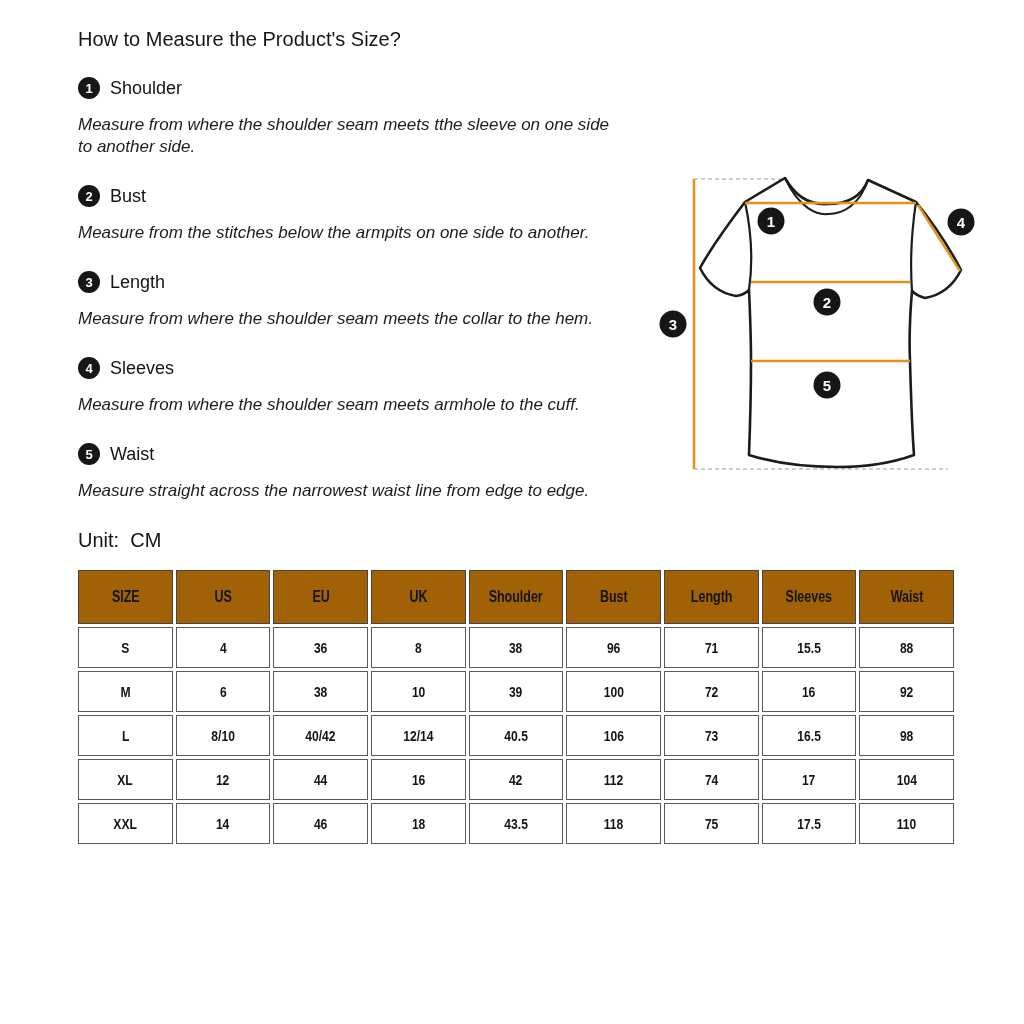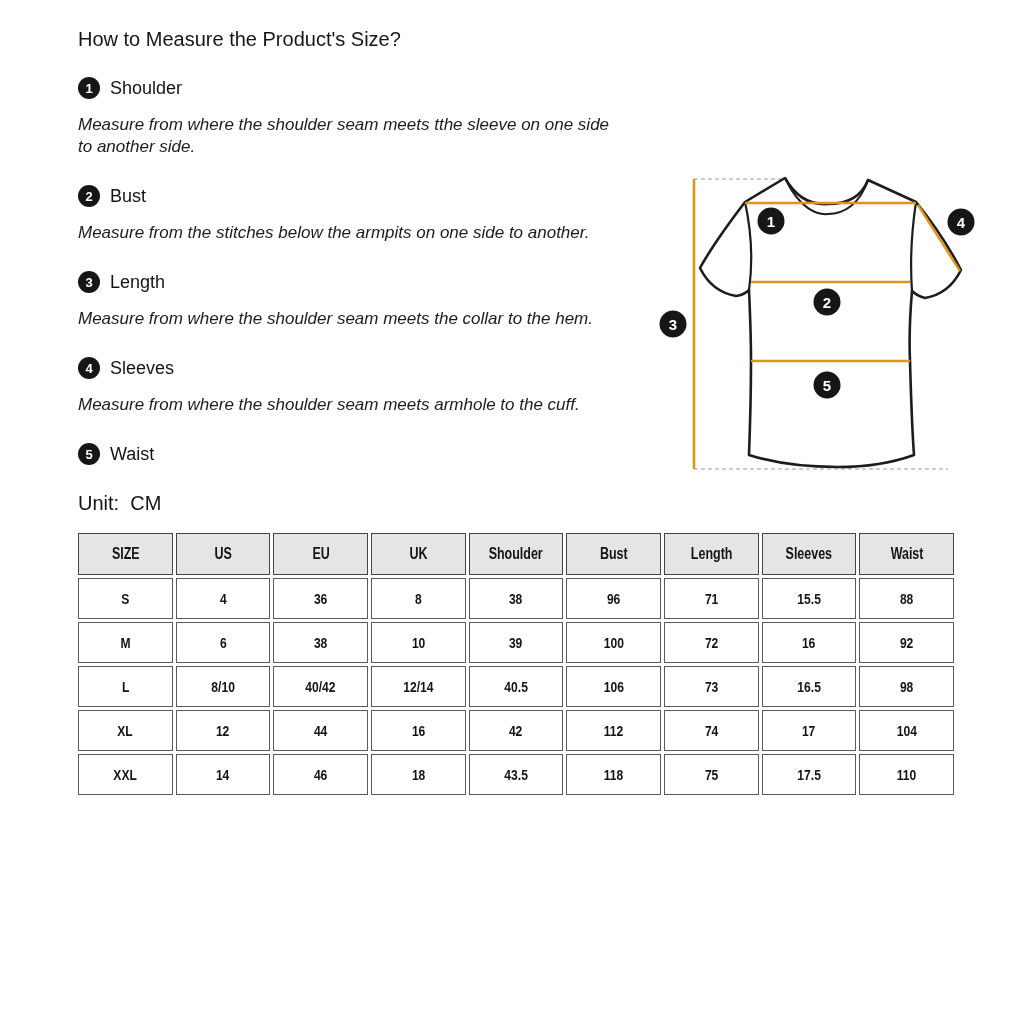--- a/index.html
+++ b/index.html
@@ -14,21 +14,21 @@
   .instr-head { display:flex; align-items:center; margin-bottom:15px; }
   .badge {
     width:22px; height:22px; border-radius:50%; background:#161616; color:#ffffff;
     display:inline-flex; align-items:center; justify-content:center;
     font-size:13px; font-weight:700; flex:0 0 auto;
   }
   .instr-title { font-size:18px; margin-left:10px; color:#141414; }
   .instr-desc { font-size:17px; line-height:22px; max-width:540px; color:#1c1c1c;font-style:italic; }
   .unit-label { font-size:20px; color:#141414; margin:6px 0 15px 0; white-space:pre; }
   table.size-table { border-collapse:separate; border-spacing:3px; width:882px; margin-left:-3px; table-layout:fixed; }
-  .size-table th { background:#e5e5e5; height:42px; border:1px solid #454545; text-align:center; vertical-align:middle; }
+  .size-table th { background:#a16207; height:54px; border:1px solid #454545; text-align:center; vertical-align:middle; }
   .size-table td { background:#ffffff; height:41px; border:1px solid #5a5a5a; text-align:center; vertical-align:middle; }
   .cond { display:inline-block; transform:scaleX(0.78); font-weight:700; font-size:16px; color:#141414; white-space:nowrap; }
   td .cond { font-size:15.5px; }
   .footnote { width:882px; text-align:center; font-size:16px; color:#1c1c1c; margin-top:25px; }
   .diagram { position:absolute; left:648px; top:152px; width:376px; height:338px; }
 </style>
 </head>
 <body>
 
 <div class="page">
@@ -122,20 +122,21 @@
         <span class="instr-title">Sleeves</span>
       </div>
       <p class="instr-desc">Measure from where the shoulder seam meets armhole to the cuff.</p>
     </section>
 
     <section class="instr">
       <div class="instr-head">
         <span class="badge">5</span>
         <span class="instr-title">Waist</span>
       </div>
+      <p class="instr-desc">Measure straight across the narrowest waist line from edge to edge.</p>
     </section>
 
     <div class="unit-label">Unit:  CM</div>
 
     <table class="size-table">
       <thead>
         <tr>
           <th><span class="cond">SIZE</span></th>
           <th><span class="cond">US</span></th>
           <th><span class="cond">EU</span></th>

